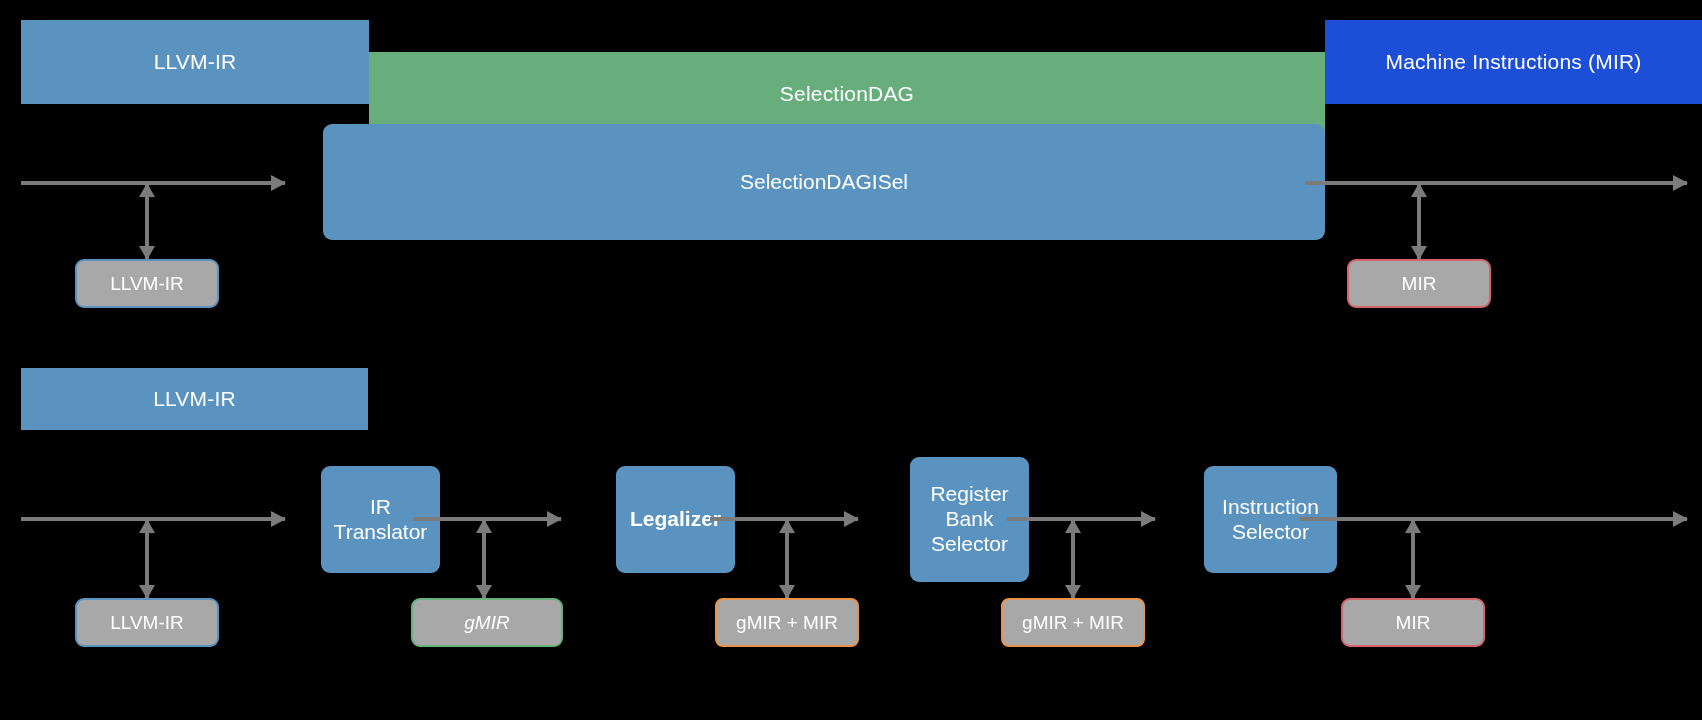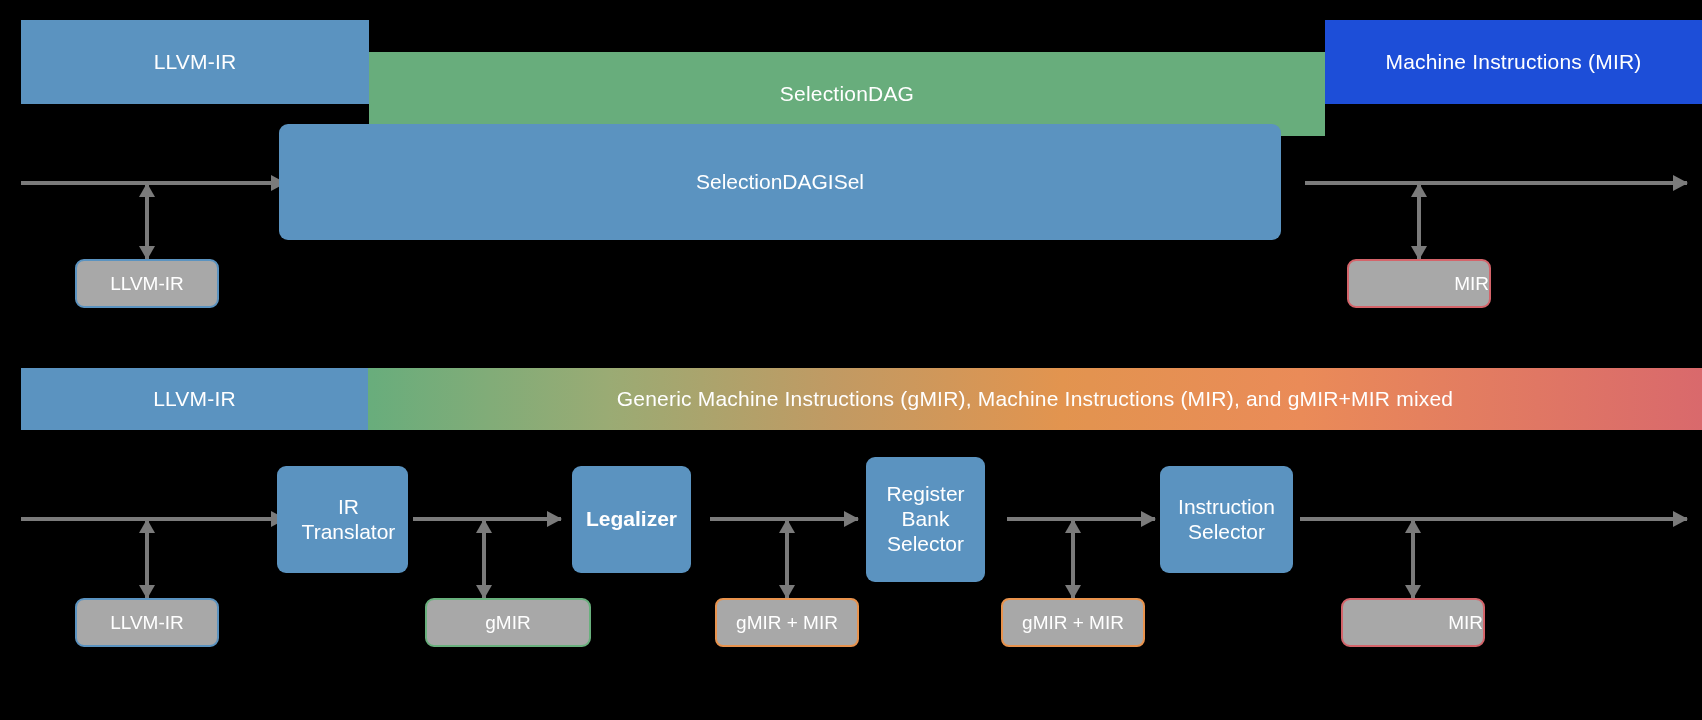--- a/index.html
+++ b/index.html
@@ -31,37 +31,38 @@
     position: absolute;
     display: flex;
     align-items: center;
     justify-content: center;
     text-align: center;
     color: #ffffff;
     background: #5b93c0;
     border-radius: 9px;
     font-size: 21px;
     line-height: 1.18;
+    margin-left: 44px;
   }
   .ir-chip {
     position: absolute;
     display: flex;
     align-items: center;
     justify-content: center;
     text-align: center;
     color: #ffffff;
     background: #a8a8a8;
     border-radius: 9px;
     border: 2px solid #5b93c0;
     font-size: 19px;
     box-sizing: border-box;
     white-space: nowrap;
   }
   .ir-chip.border-blue  { border-color: #5b93c0; }
-  .ir-chip.border-red    { border-color: #d4646a; justify-content: flex-end; }
+  .ir-chip.border-red    { border-color: #d4646a; }
   .ir-chip.border-green  { border-color: #69b07d; }
   .ir-chip.border-orange { border-color: #e8934e; border-radius: 8px; }
 
   .h-arrow {
     position: absolute;
     height: 4px;
     background: #7b7b7b;
   }
   .h-arrow::after {
     content: "";
@@ -131,39 +132,35 @@
 
   <div class="h-arrow" style="left:1305px; top:181px; width:382px;"></div>
   <div class="v-arrow" style="left:1417px; top:184px; height:75px;"></div>
   <div class="ir-chip border-red" style="left:1347px; top:259px; width:144px; height:49px;">
     <span>MIR</span>
   </div>
 
   <div class="band" style="left:21px; top:368px; width:347px; height:62px; background:#5b93c0;">
     <span>LLVM-IR</span>
   </div>
-  <div class="band" style="left:368px; top:368px; width:1334px; height:62px;
-              background:linear-gradient(to right, #68ad7c 0%, #9aab74 18%, #c19a63 35%, #e2944f 52%, #ea8b58 70%, #d9696c 100%);">
-    <span>Generic Machine Instructions (gMIR), Machine Instructions (MIR), and gMIR+MIR mixed</span>
-  </div>
 
   <div class="h-arrow" style="left:21px; top:517px; width:264px;"></div>
   <div class="v-arrow" style="left:145px; top:520px; height:78px;"></div>
   <div class="ir-chip border-blue" style="left:75px; top:598px; width:144px; height:49px;">
     <span>LLVM-IR</span>
   </div>
 
-  <div class="stage-box multiline" style="left:277px; top:466px; width:119px; height:107px;padding-left:12px;">
+  <div class="stage-box multiline" style="left:277px; top:466px; width:119px; height:107px;">
     <span>IR
 Translator</span>
   </div>
 
   <div class="h-arrow" style="left:413px; top:517px; width:148px;"></div>
   <div class="v-arrow" style="left:482px; top:520px; height:78px;"></div>
-  <div class="ir-chip border-green" style="left:425px; top:598px; width:166px; height:49px;">
+  <div class="ir-chip border-green" style="left:411px; top:598px; width:152px; height:49px;font-style:italic;">
     <span>gMIR</span>
   </div>
 
   <div class="stage-box" style="left:572px; top:466px; width:119px; height:107px;font-weight:bold;">
     <span>Legalizer</span>
   </div>
 
   <div class="h-arrow" style="left:710px; top:517px; width:148px;"></div>
   <div class="v-arrow" style="left:785px; top:520px; height:78px;"></div>
   <div class="ir-chip border-orange" style="left:715px; top:598px; width:144px; height:49px;">

